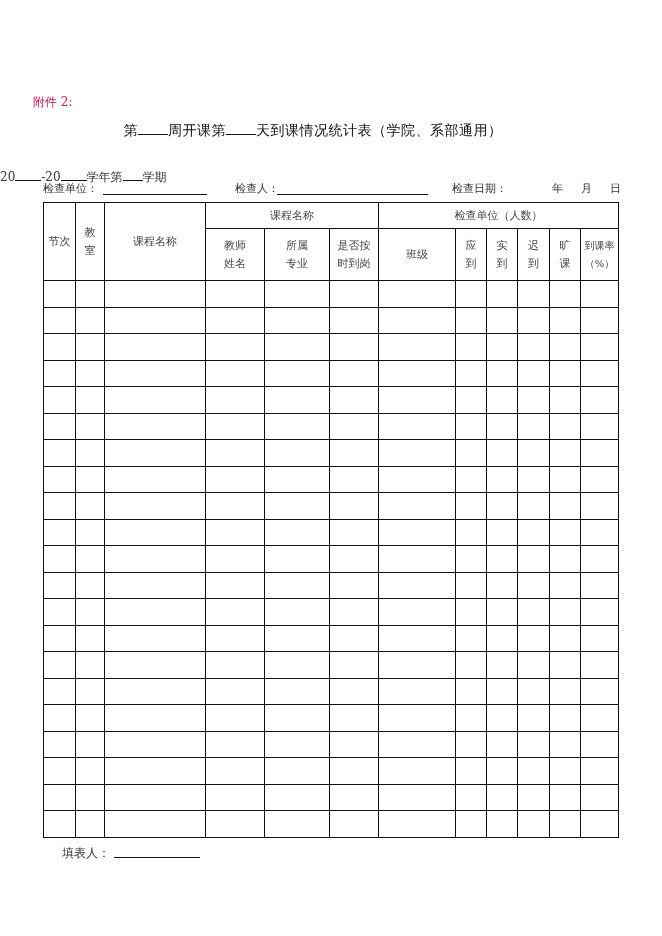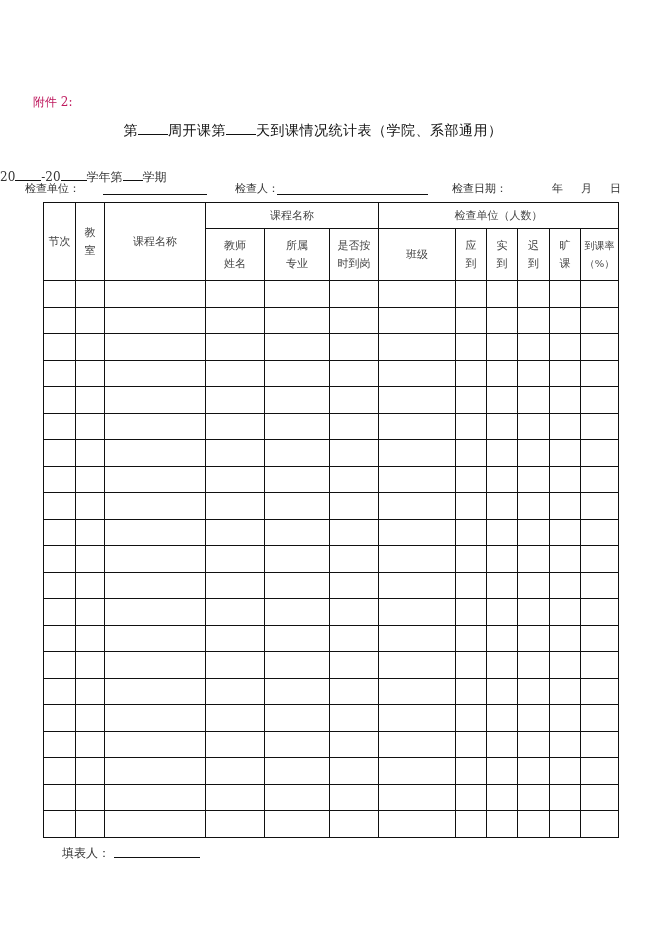--- a/index.html
+++ b/index.html
@@ -24,21 +24,21 @@
 <div class="abs attach">附件 2:</div>
 
 <div class="abs title">
   <span>第</span><span class="blank" style="width:30px"></span><span>周开课第</span><span class="blank" style="width:30px"></span><span>天到课情况统计表（学院、系部通用）</span>
 </div>
 
 <div class="abs subtitle">
   <span>20</span><span class="blank" style="width:26px"></span><span>-20</span><span class="blank" style="width:26px"></span><span>学年第</span><span class="blank" style="width:20px"></span><span>学期</span>
 </div>
 
-<div class="abs meta" style="left:25px">检查单位：</div>
+<div class="abs meta" style="left:43px">检查单位：</div>
 <div class="line" style="left:103px; top:194px; width:104px"></div>
 <div class="abs meta" style="left:235px">检查人：</div>
 <div class="line" style="left:277px; top:194px; width:151px"></div>
 <div class="abs meta" style="left:452px">检查日期：</div>
 <div class="abs meta" style="left:552px">年</div>
 <div class="abs meta" style="left:581px">月</div>
 <div class="abs meta" style="left:610px">日</div>
 
 <table class="grid">
   <colgroup>

